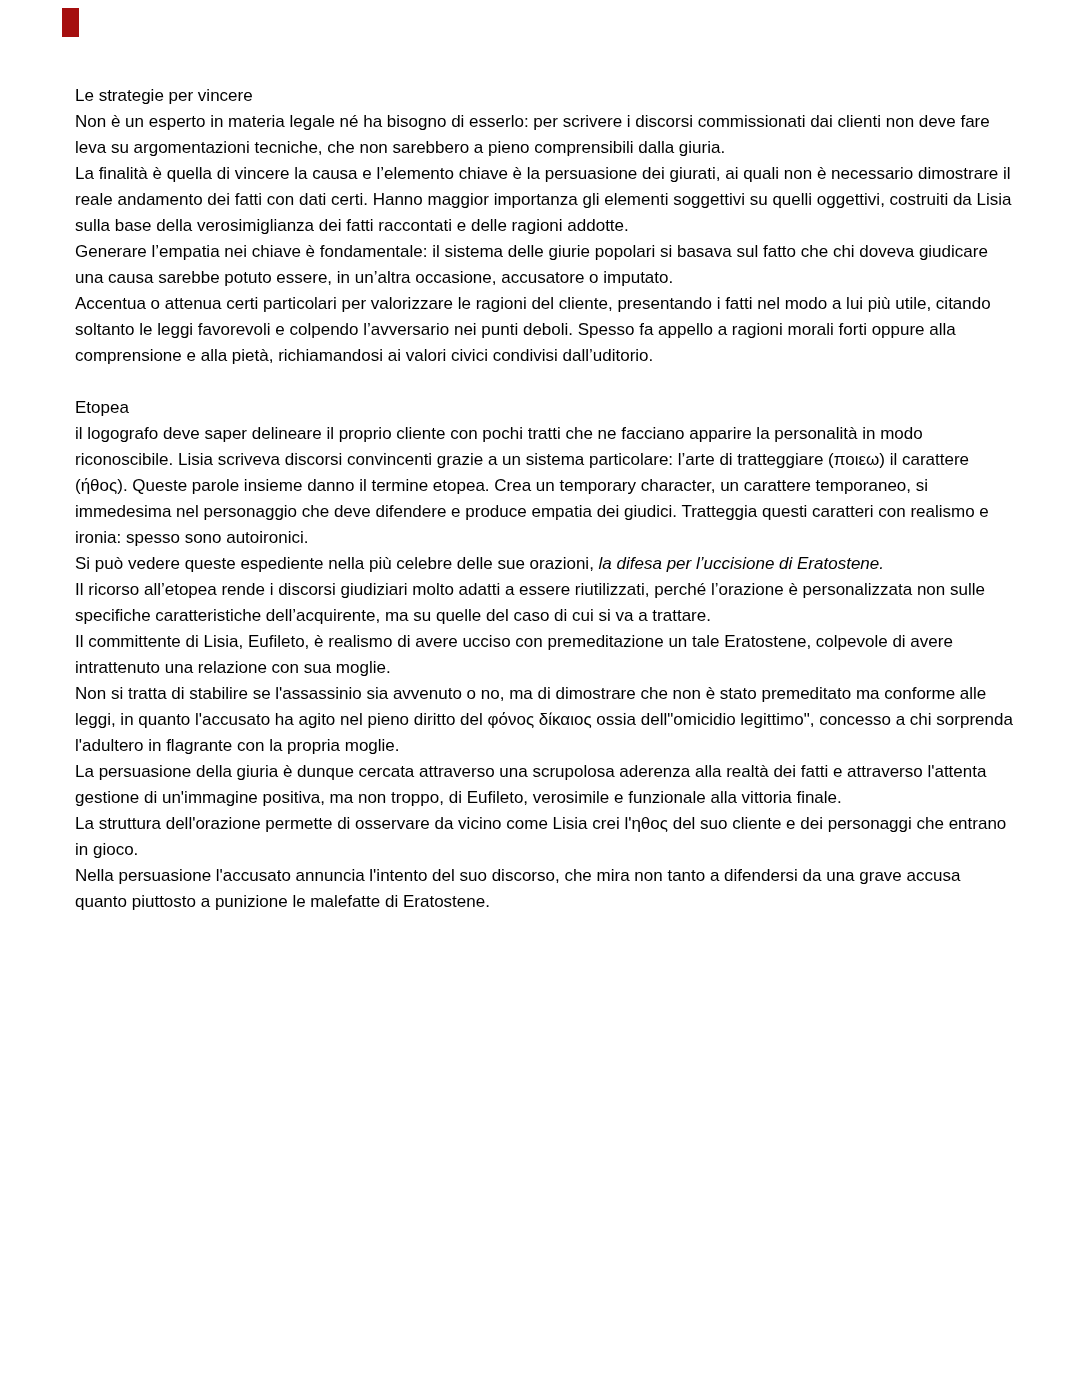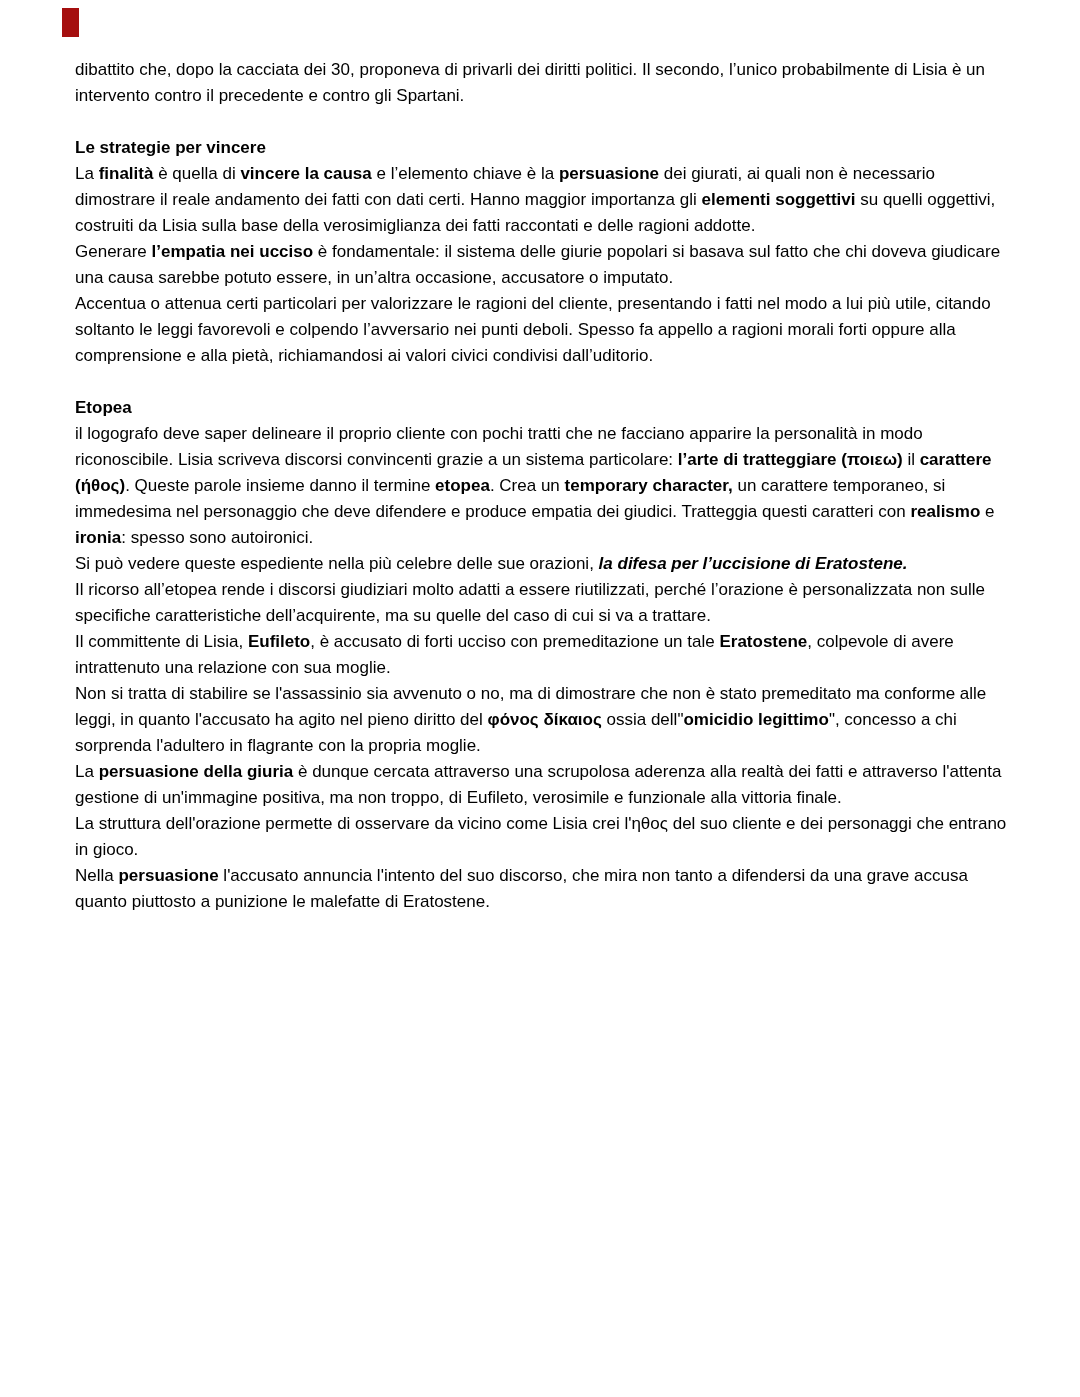--- a/index.html
+++ b/index.html
@@ -35,39 +35,39 @@
   .content p {
     margin: 0;
     padding: 0;
   }
   .content p.spacer {
     height: 26px;
   }
   .content p.heading {
     font-weight: bold;
   }
-  .content span.b { font-weight: bold; }
+  .content span.b { font-weight: normal; }
   .content span.i { font-style: italic; }
 </style>
 </head>
 <body>
 
 <div class="page">
   <div class="red-mark" style="background: rgb(165, 15, 15);"></div>
   <div class="content">
-      <p class="p"><span>dibattito che, dopo la cacciata dei 30, proponeva di privarli dei diritti politici. Il secondo, l’unico probabilmente di Lisia è un intervento contro il precedente e contro gli Spartani.</span></p>
       <p class="spacer"></p>
       <p class="heading"><span class="b">Le strategie per vincere</span></p>
+      <p class="p"><span>Non è un esperto in materia legale né ha bisogno di esserlo: per scrivere i discorsi commissionati dai clienti non deve fare leva su argomentazioni tecniche, che non sarebbero a pieno comprensibili dalla giuria.</span></p>
       <p class="p"><span>La </span><span class="b">finalità</span><span> è quella di </span><span class="b">vincere la causa</span><span> e l’elemento chiave è la </span><span class="b">persuasione</span><span> dei giurati, ai quali non è necessario dimostrare il reale andamento dei fatti con dati certi. Hanno maggior importanza gli </span><span class="b">elementi soggettivi</span><span> su quelli oggettivi, costruiti da Lisia sulla base della verosimiglianza dei fatti raccontati e delle ragioni addotte.</span></p>
-      <p class="p"><span>Generare </span><span class="b">l’empatia nei ucciso</span><span> è fondamentale: il sistema delle giurie popolari si basava sul fatto che chi doveva giudicare una causa sarebbe potuto essere, in un’altra occasione, accusatore o imputato.</span></p>
+      <p class="p"><span>Generare </span><span class="b">l’empatia nei chiave</span><span> è fondamentale: il sistema delle giurie popolari si basava sul fatto che chi doveva giudicare una causa sarebbe potuto essere, in un’altra occasione, accusatore o imputato.</span></p>
       <p class="p"><span>Accentua o attenua certi particolari per valorizzare le ragioni del cliente, presentando i fatti nel modo a lui più utile, citando soltanto le leggi favorevoli e colpendo l’avversario nei punti deboli. Spesso fa appello a ragioni morali forti oppure alla comprensione e alla pietà, richiamandosi ai valori civici condivisi dall’uditorio.</span></p>
       <p class="spacer"></p>
       <p class="heading"><span class="b">Etopea</span></p>
       <p class="p"><span>il logografo deve saper delineare il proprio cliente con pochi tratti che ne facciano apparire la personalità in modo riconoscibile. Lisia scriveva discorsi convincenti grazie a un sistema particolare: </span><span class="b">l’arte di tratteggiare (ποιεω)</span><span> il </span><span class="b">carattere (ήθος)</span><span>. Queste parole insieme danno il termine </span><span class="b">etopea</span><span>. Crea un </span><span class="b">temporary character,</span><span> un carattere temporaneo, si immedesima nel personaggio che deve difendere e produce empatia dei giudici. Tratteggia questi caratteri con </span><span class="b">realismo</span><span> e </span><span class="b">ironia</span><span>: spesso sono autoironici.</span></p>
       <p class="p"><span>Si può vedere queste espediente nella più celebre delle sue orazioni, </span><span class="b i">la difesa per l’uccisione di Eratostene.</span></p>
       <p class="p"><span>Il ricorso all’etopea rende i discorsi giudiziari molto adatti a essere riutilizzati, perché l’orazione è personalizzata non sulle specifiche caratteristiche dell’acquirente, ma su quelle del caso di cui si va a trattare.</span></p>
-      <p class="p"><span>Il committente di Lisia, </span><span class="b">Eufileto</span><span>, è accusato di forti ucciso con premeditazione un tale </span><span class="b">Eratostene</span><span>, colpevole di avere intrattenuto una relazione con sua moglie.</span></p>
+      <p class="p"><span>Il committente di Lisia, </span><span class="b">Eufileto</span><span>, è realismo di avere ucciso con premeditazione un tale </span><span class="b">Eratostene</span><span>, colpevole di avere intrattenuto una relazione con sua moglie.</span></p>
       <p class="p"><span>Non si tratta di stabilire se l'assassinio sia avvenuto o no, ma di dimostrare che non è stato premeditato ma conforme alle leggi, in quanto l'accusato ha agito nel pieno diritto del </span><span class="b">φόνος δίκαιος</span><span> ossia dell"</span><span class="b">omicidio legittimo</span><span>", concesso a chi sorprenda l'adultero in flagrante con la propria moglie.</span></p>
       <p class="p"><span>La </span><span class="b">persuasione della giuria</span><span> è dunque cercata attraverso una scrupolosa aderenza alla realtà dei fatti e attraverso l'attenta gestione di un'immagine positiva, ma non troppo, di Eufileto, verosimile e funzionale alla vittoria finale.</span></p>
       <p class="p"><span>La struttura dell'orazione permette di osservare da vicino come Lisia crei l'ηθος del suo cliente e dei personaggi che entrano in gioco.</span></p>
       <p class="p"><span>Nella </span><span class="b">persuasione</span><span> l'accusato annuncia l'intento del suo discorso, che mira non tanto a difendersi da una grave accusa quanto piuttosto a punizione le malefatte di Eratostene.</span></p>
     </div>
 </div>
 
 </body></html>

